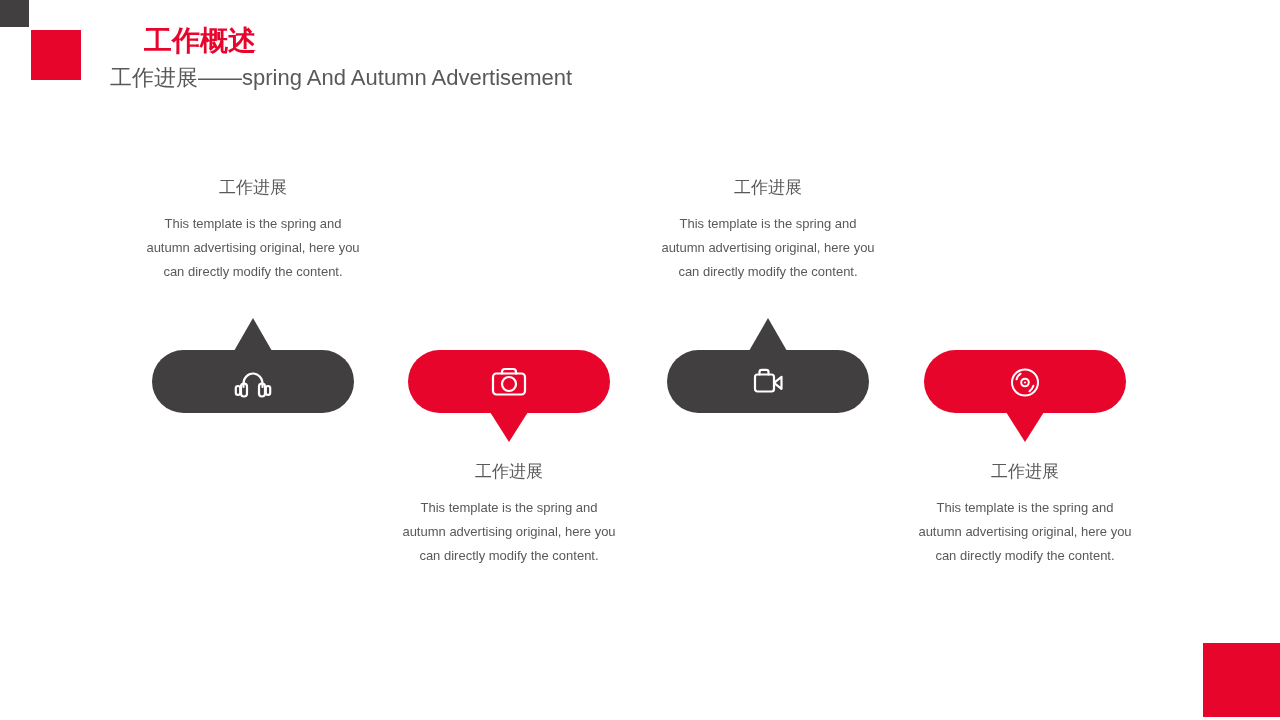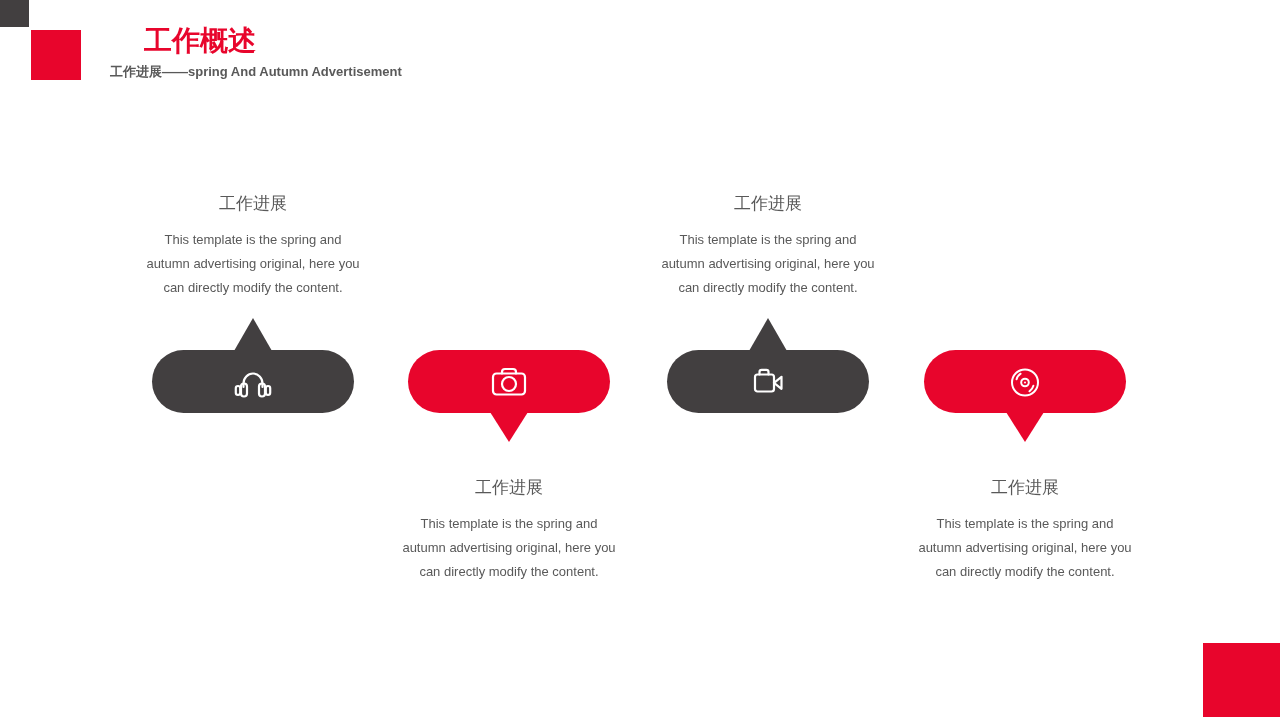--- a/index.html
+++ b/index.html
@@ -12,30 +12,30 @@
   }
   .slide { position:absolute; inset:0; }
 
   
   .deco-dark-sq { position:absolute; left:0; top:0; width:29px; height:27px; background:var(--dark); }
   .deco-red-sq-top { position:absolute; left:31px; top:30px; width:50px; height:50px; background:var(--red); }
   .deco-red-sq-bottom { position:absolute; right:0; bottom:3px; width:77px; height:74px; background:var(--red); }
 
   
   .title { position:absolute; left:110px; top:24px; font-size:28px; line-height:1.2; font-weight:700; color:var(--red);margin-left:34px; }
-  .subtitle { position:absolute; left:110px; top:64px; font-size:13px; line-height:1.3; font-weight:700; color:var(--gray); }
+  .subtitle { position:absolute; left:110px; top:64px; font-size:22px; line-height:1.3; font-weight:400; color:var(--gray); }
 
   
   .col { position:absolute; top:0; width:238px; height:720px; }
   .col-0 { left:134px; } .col-1 { left:390px; } .col-2 { left:649px; } .col-3 { left:906px; }
 
   .text-block { position:absolute; left:0; width:238px; text-align:center; color:var(--gray); }
   .text-top { top:178px; }
   .text-bottom { top:462px; }
-  .tb-heading { font-size:17px; line-height:20px; margin-bottom:14px;margin-top:16px; }
+  .tb-heading { font-size:17px; line-height:20px; margin-bottom:14px; }
   .tb-line { font-size:13px; line-height:24px; }
 
   .pill-group { position:absolute; left:0; width:238px; display:flex; flex-direction:column; align-items:center; }
   .pg-up { top:318px; }
   .pg-down { top:350px; }
 
   .pill { width:202px; height:63px; border-radius:33px; display:flex; align-items:center; justify-content:center; }
   .pill-dark { background:var(--dark); }
   .pill-red { background:var(--red); }
 

